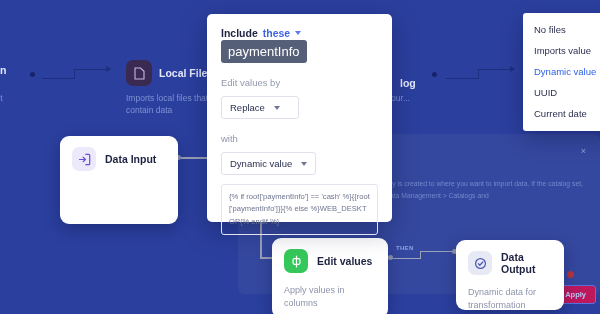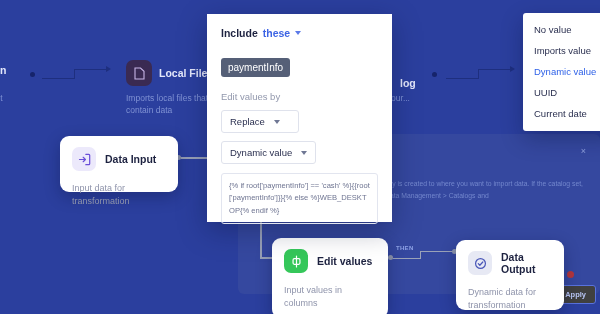--- a/index.html
+++ b/index.html
@@ -84,21 +84,21 @@
   .bg-modal-checkrow {
     position: absolute; left: 52px; bottom: 8px;
     display: flex; align-items: center; gap: 4px;
   }
   .bg-modal-check {
     width: 7px; height: 7px; border: 1.2px solid #8192d0; border-radius: 1.5px;
   }
   .bg-modal-checklabel { color: #7e90d2; font-size: 6.5px; font-weight: bold; }
   .bg-apply {
     position: absolute; right: 4px; bottom: 10px;
-    background: #404040; color: #b9c6f5;
+    background: #be185d; color: #b9c6f5;
     font-size: 7.5px; font-weight: bold;
     padding: 4px 9px; border-radius: 3px;
     border: 1px solid #5972de;
   }
 
   
   .fg-line { position: absolute; background: #9aa2b8; }
   .fg-dot {
     position: absolute; width: 5px; height: 5px; border-radius: 50%;
     background: #8e96ad;
@@ -128,40 +128,40 @@
   .card-title { font-size: 10.5px; font-weight: bold; color: #1d2240; }
   .card-desc {
     margin-top: 11px; font-size: 9px; color: #8f94ab; line-height: 1.42;
   }
 
   
   .panel {
     position: absolute;
     left: 207px; top: 14px; width: 185px; height: 208px;
     background: #ffffff;
-    border-radius: 0;
+    border-radius: 5px;
     box-shadow: 0 8px 26px rgba(8,14,50,.34);
     padding: 13px 14px;
   }
   .panel-row1 {
     display: flex; align-items: center; gap: 5px;
     font-size: 10.5px; color: #1d2240; font-weight: bold;
   }
   .panel-these { color: #3d64e4; }
   .chev {
     display: inline-block; width: 0; height: 0;
     border-left: 3.4px solid transparent;
     border-right: 3.4px solid transparent;
     border-top: 4px solid #6f7794;
   }
   .chev.blue { border-top-color: #5b7ae8; }
   .chip {
-    display: inline-block; margin-top: 19px;
+    display: inline-block; margin-top: 1px;
     background: #555f77; color: #ffffff;
-    font-size: 10px; padding: 4px 7px; border-radius: 3px;
+    font-size: 13px; padding: 4px 7px; border-radius: 3px;
   }
   .panel-label {
     margin-top: 14px; font-size: 9.5px; color: #9298ad;
   }
   .select {
     margin-top: 8px;
     display: inline-flex; align-items: center; gap: 9px;
     border: 1px solid #dfe2ec; border-radius: 3px;
     padding: 5px 8px;
     font-size: 9.5px; color: #2b3050;
@@ -257,44 +257,43 @@
   <div class="fg-line" style="left:260px; top:213px; width:1.6px; height:45px;"></div>
   <div class="fg-line" style="left:260px; top:257px; width:16px; height:1.6px;"></div>
 
   <div class="fg-dot" style="left:388px; top:255px;"></div>
   <div class="then-label" style="left:396px; top:245px;">THEN</div>
   <div class="fg-line" style="left:393px; top:258px; width:28px; height:1.4px;"></div>
   <div class="fg-line" style="left:420px; top:252px; width:1.4px; height:7px;"></div>
   <div class="fg-line" style="left:420px; top:251px; width:34px; height:1.4px;"></div>
   <div class="fg-dot" style="left:452px; top:249px;"></div>
 
-  <div class="card" style="left:60px; top:136px; width:118px; height:56px;">
+  <div class="card" style="left:60px; top:136px; width:118px; height:88px;">
     <div class="card-head">
       <div class="card-ico violet-soft">
         <svg width="13" height="13" viewBox="0 0 14 14" aria-hidden="true">
           <path d="M8.4 1.4h3.2a1 1 0 0 1 1 1v9.2a1 1 0 0 1-1 1H8.4" fill="none" stroke="#6a4ed8" stroke-width="1.3" stroke-linecap="round"></path>
           <path d="M1.6 7h6.1M5.6 4.6 8 7l-2.4 2.4" fill="none" stroke="#6a4ed8" stroke-width="1.3" stroke-linecap="round" stroke-linejoin="round"></path>
         </svg>
       </div>
       <div class="card-title">Data Input</div>
     </div>
-    <div class="card-desc">Input data for transformation</div>
   </div>
 
   <div class="card" style="left:272px; top:238px; width:116px; height:80px;">
     <div class="card-head">
       <div class="card-ico green">
         <svg width="13" height="13" viewBox="0 0 14 14" aria-hidden="true">
           <path d="M7 1.2v11.6" stroke="#ffffff" stroke-width="1.3" stroke-linecap="round"></path>
           <rect x="3.3" y="4" width="7.4" height="6" rx="1.3" fill="none" stroke="#ffffff" stroke-width="1.3"></rect>
         </svg>
       </div>
       <div class="card-title">Edit values</div>
     </div>
-    <div class="card-desc">Input values in columns</div>
+    <div class="card-desc">Apply values in columns</div>
   </div>
 
   <div class="card" style="left:456px; top:240px; width:108px; height:70px;">
     <div class="card-head">
       <div class="card-ico gray-soft">
         <svg width="13" height="13" viewBox="0 0 14 14" aria-hidden="true">
           <circle cx="7" cy="7" r="5.3" fill="none" stroke="#4a57b8" stroke-width="1.3"></circle>
           <path d="M4.6 7.2 6.3 8.9 9.5 5.4" fill="none" stroke="#4a57b8" stroke-width="1.3" stroke-linecap="round" stroke-linejoin="round"></path>
         </svg>
       </div>
@@ -311,31 +310,32 @@
     </div>
 
     <div class="chip">paymentInfo</div>
 
     <div class="panel-label">Edit values by</div>
     <div class="select wide">
       <span>Replace</span>
       <span class="chev"></span>
     </div>
 
+    <div class="panel-label">with</div>
     <div class="select wide">
       <span>Dynamic value</span>
       <span class="chev"></span>
     </div>
 
     <div class="code">{% if root['paymentInfo'] == 'cash' %}{{root['paymentInfo']}}{% else %}WEB_DESKTOP{% endif %}</div>
 
     
     <div class="menu">
       <div class="menu-item">
-        <span>No value</span>
+        <span>No files</span>
       </div>
       <div class="menu-item">
         <span>Imports value</span>
       </div>
       <div class="menu-item active">
         <span>Dynamic value</span>
 
       </div>
       <div class="menu-item">
         <span>UUID</span>

